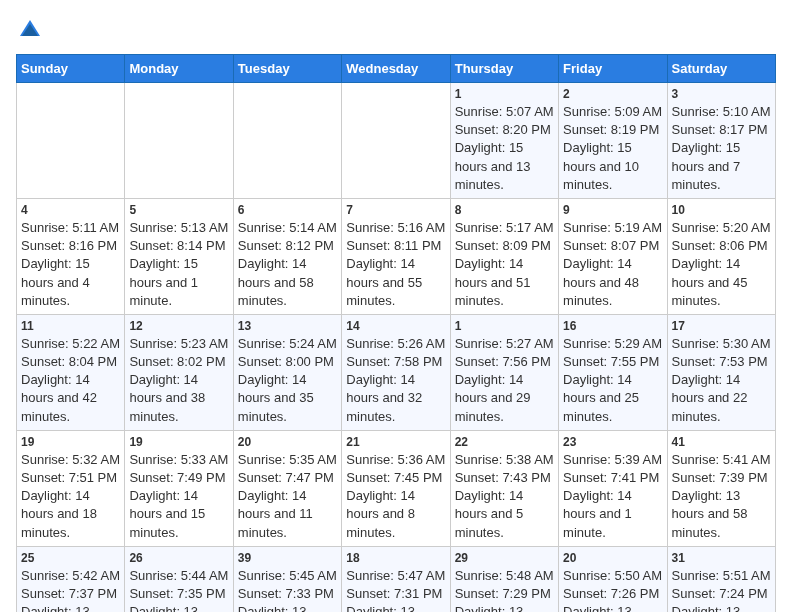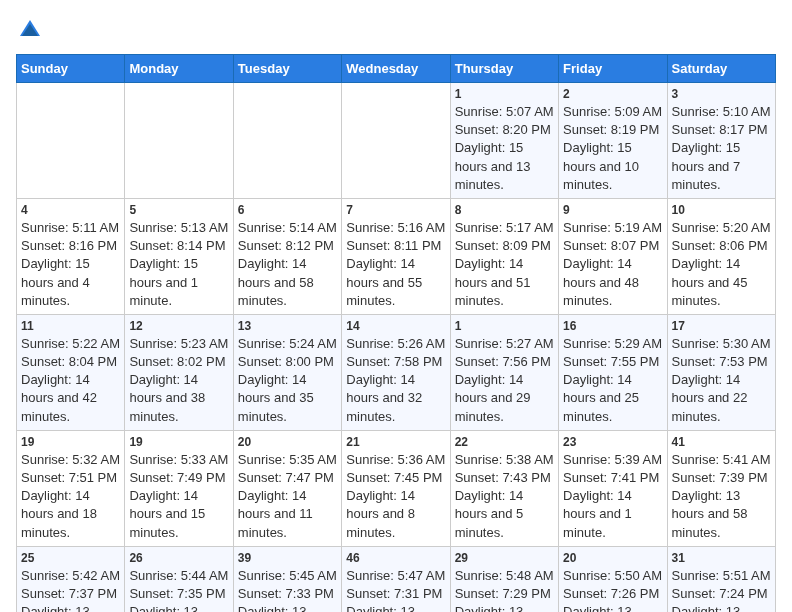--- a/index.html
+++ b/index.html
@@ -182,21 +182,21 @@
         <td><span class="day-num">41</span>
           <span class="cell-text">Sunrise: 5:41 AM<br>Sunset: 7:39 PM<br>Daylight: 13 hours and 58 minutes.</span></td>
       </tr>
       <tr>
         <td><span class="day-num">25</span>
           <span class="cell-text">Sunrise: 5:42 AM<br>Sunset: 7:37 PM<br>Daylight: 13 hours and 54 minutes.</span></td>
         <td><span class="day-num">26</span>
           <span class="cell-text">Sunrise: 5:44 AM<br>Sunset: 7:35 PM<br>Daylight: 13 hours and 50 minutes.</span></td>
         <td><span class="day-num">39</span>
           <span class="cell-text">Sunrise: 5:45 AM<br>Sunset: 7:33 PM<br>Daylight: 13 hours and 47 minutes.</span></td>
-        <td><span class="day-num">46</span>
+        <td><span class="day-num">18</span>
           <span class="cell-text">Sunrise: 5:47 AM<br>Sunset: 7:31 PM<br>Daylight: 13 hours and 43 minutes.</span></td>
         <td><span class="day-num">29</span>
           <span class="cell-text">Sunrise: 5:48 AM<br>Sunset: 7:29 PM<br>Daylight: 13 hours and 40 minutes.</span></td>
         <td><span class="day-num">20</span>
           <span class="cell-text">Sunrise: 5:50 AM<br>Sunset: 7:26 PM<br>Daylight: 13 hours and 36 minutes.</span></td>
         <td><span class="day-num">31</span>
           <span class="cell-text">Sunrise: 5:51 AM<br>Sunset: 7:24 PM<br>Daylight: 13 hours and 33 minutes.</span></td>
       </tr>
     </tbody>
 </table>

